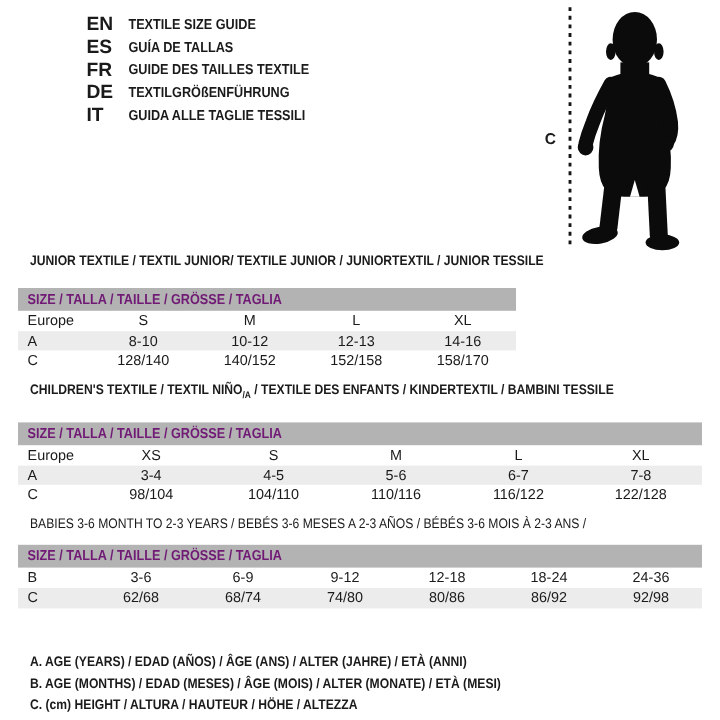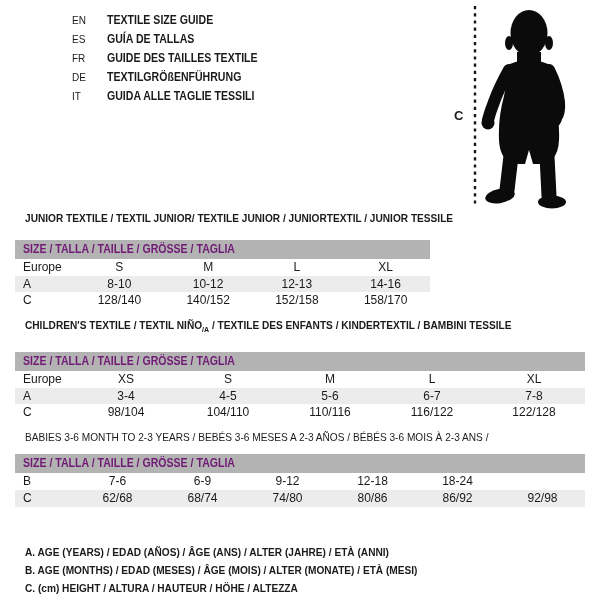--- a/index.html
+++ b/index.html
@@ -3,21 +3,21 @@
 <meta charset="utf-8">
 <style>
   html,body{margin:0;padding:0;background:#ffffff;}
   .page{
     position:relative;width:600px;height:600px;background:#ffffff;overflow:hidden;
     font-family:"Liberation Sans",sans-serif;color:#1a1a1a;
   }
   
   .lang-block{position:absolute;left:25px;top:11px;}
   .lang-row{display:flex;height:19px;line-height:19px;}
-  .lang-code{width:35px;font-size:10px;font-weight:400;padding-left:47px;}
+  .lang-code{width:35px;font-size:16px;font-weight:700;padding-left:47px;}
   .lang-title{font-size:12px;font-weight:700;}
   .condensed{display:inline-block;transform:scaleX(0.88);transform-origin:0 50%;white-space:nowrap;}
   
   .figure{position:absolute;left:450px;top:4px;width:135px;height:208px;}
   .figure svg{position:absolute;left:0;top:0;}
   .c-label{position:absolute;left:4px;top:104px;font-size:13px;font-weight:700;}
   
   .section{position:absolute;left:15px;}
   .t1{top:211px;width:415px;}
   .t2{top:318px;width:570px;}
@@ -148,25 +148,26 @@
     </div>
   </div>
 
   <div class="section t3">
     <div class="title-block">
       <div class="title-line"><span class="condensed">BABIES 3-6 MONTH TO 2-3 YEARS / BEBÉS 3-6 MESES A 2-3 AÑOS / BÉBÉS 3-6 MOIS À 2-3 ANS /</span></div>
     </div>
     <div class="size-band"><span class="condensed">SIZE / TALLA / TAILLE / GRÖSSE / TAGLIA</span></div>
     <div class="row tall">
       <span class="cell label">B</span>
-      <span class="cell">7-6</span>
+      <span class="cell">3-6</span>
       <span class="cell">6-9</span>
       <span class="cell">9-12</span>
       <span class="cell">12-18</span>
       <span class="cell">18-24</span>
+      <span class="cell">24-36</span>
     </div>
     <div class="row tall shade">
       <span class="cell label">C</span>
       <span class="cell">62/68</span>
       <span class="cell">68/74</span>
       <span class="cell">74/80</span>
       <span class="cell">80/86</span>
       <span class="cell">86/92</span>
       <span class="cell">92/98</span>
     </div>

